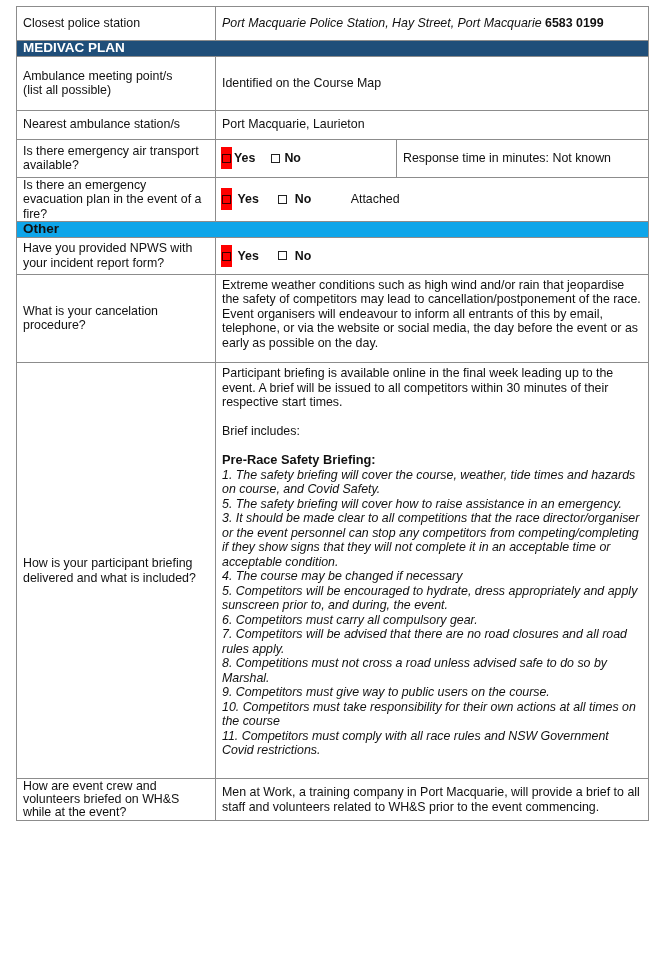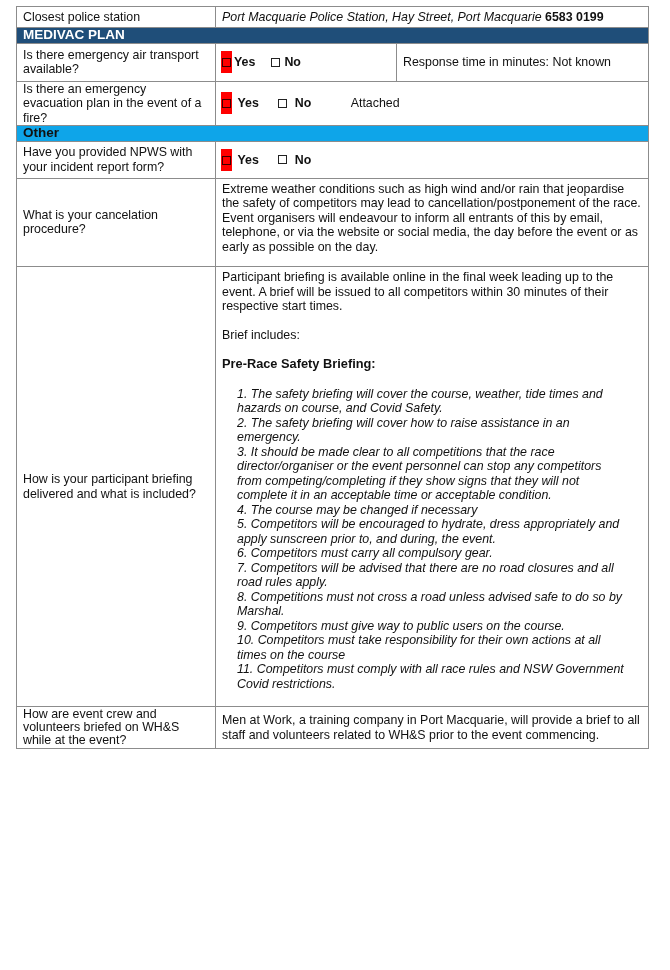--- a/index.html
+++ b/index.html
@@ -29,46 +29,57 @@
     .cb.plain { margin-left: 16px; margin-right: 4px; }
     .opt-label { vertical-align: middle; font-weight: bold; }
     .extra { margin-left: 36px; vertical-align: middle; }
     .split { display: flex; align-items: stretch; height: 100%; }
     .split .left { width: 174px; display: flex; align-items: center; border-right: 1px solid #8c8c8c; padding-left: 6px; }
     .split .right { flex: 1; display: flex; align-items: center; padding-left: 6px; }
     .nopad { padding: 0 !important; }
     .top { vertical-align: top !important; padding-top: 3px !important; }
     .para { margin: 0; }
     .gap { height: 14.5px; }
-    ol.items { list-style: none; margin: 15px; padding: 0; }
+    ol.items { list-style: none; margin: 0; padding: 0; }
     ol.items li { font-style: italic; }
   </style>
 </head>
 <body>
 
 <table class="form">
   <colgroup>
       <col class="c1">
       <col class="c2">
     </colgroup>
 
   <tbody>
-      <tr style="height:21px">
+      <tr style="height:34px">
     <td><span>Closest police station</span></td>
     <td>
       <span class="ital">Port Macquarie Police Station, Hay Street, Port Macquarie</span>
       <span class="bold">6583 0199</span>
     </td>
   </tr>
 
   <tr class="section blue">
     <td colspan="2">MEDIVAC PLAN</td>
   </tr>
 
+  <tr style="height:54px">
+    <td>
+      <div>Ambulance meeting point/s</div>
+      <div>(list all possible)</div>
+    </td>
+    <td>Identified on the Course Map</td>
+  </tr>
 
+  <tr style="height:29px">
+    <td>Nearest ambulance station/s</td>
+    <td>Port Macquarie, Laurieton</td>
+  </tr>
 
   <tr style="height:37px">
     <td>Is there emergency air transport available?</td>
     <td class="nopad">
       <div class="split" style="height:37px">
         <div class="left">
           <span class="cb marked">
                 <span class="cb-box"></span>
               </span>
           <span class="opt-label">Yes</span>
@@ -116,21 +127,21 @@
   <tr style="height:416px">
     <td>How is your participant briefing delivered and what is included?</td>
     <td class="top">
       <p class="para">Participant briefing is available online in the final week leading up to the event.  A brief will be issued to all competitors within 30 minutes of their respective start times.</p>
       <div class="gap"></div>
       <p class="para">Brief includes:</p>
       <div class="gap"></div>
       <p class="para bold" style="font-size:12.8px">Pre-Race Safety Briefing:</p>
       <ol class="items">
         <li>1. The safety briefing will cover the course, weather, tide times and hazards on course, and Covid Safety.</li>
-        <li>2. The safety briefing will cover how to raise assistance in an emergency.</li>
+        <li>5. The safety briefing will cover how to raise assistance in an emergency.</li>
         <li>3. It should be made clear to all competitions that the race director/organiser or the event personnel can stop any competitors from competing/completing if they show signs that they will not complete it in an acceptable time or acceptable condition.</li>
         <li>4. The course may be changed if necessary</li>
         <li>5. Competitors will be encouraged to hydrate, dress appropriately and apply sunscreen prior to, and during, the event.</li>
         <li>6. Competitors must carry all compulsory gear.</li>
         <li>7. Competitors will be advised that there are no road closures and all road rules apply.</li>
         <li>8. Competitions must not cross a road unless advised safe to do so by Marshal.</li>
         <li>9. Competitors must give way to public users on the course.</li>
         <li>10. Competitors must take responsibility for their own actions at all times on the course</li>
         <li>11. Competitors must comply with all race rules and NSW Government Covid restrictions.</li>
       </ol>

